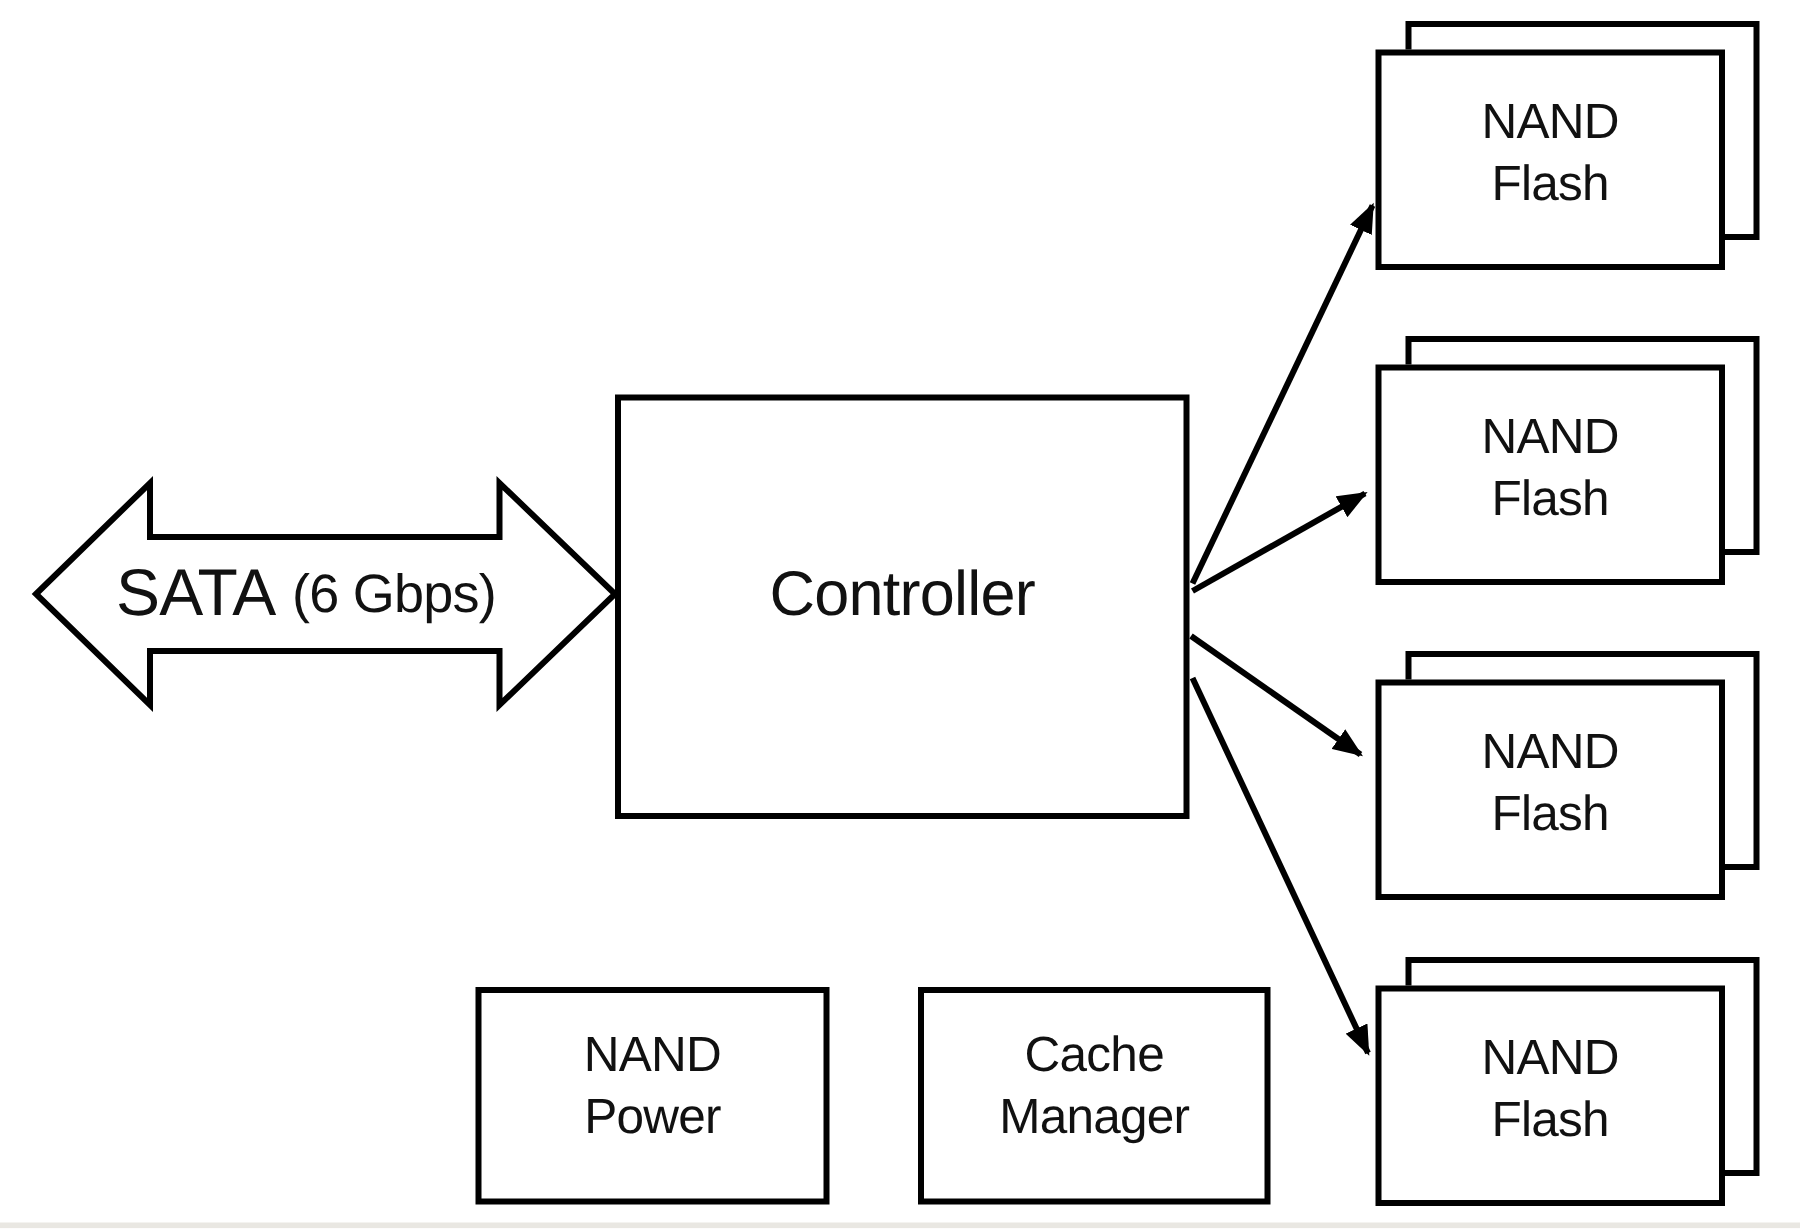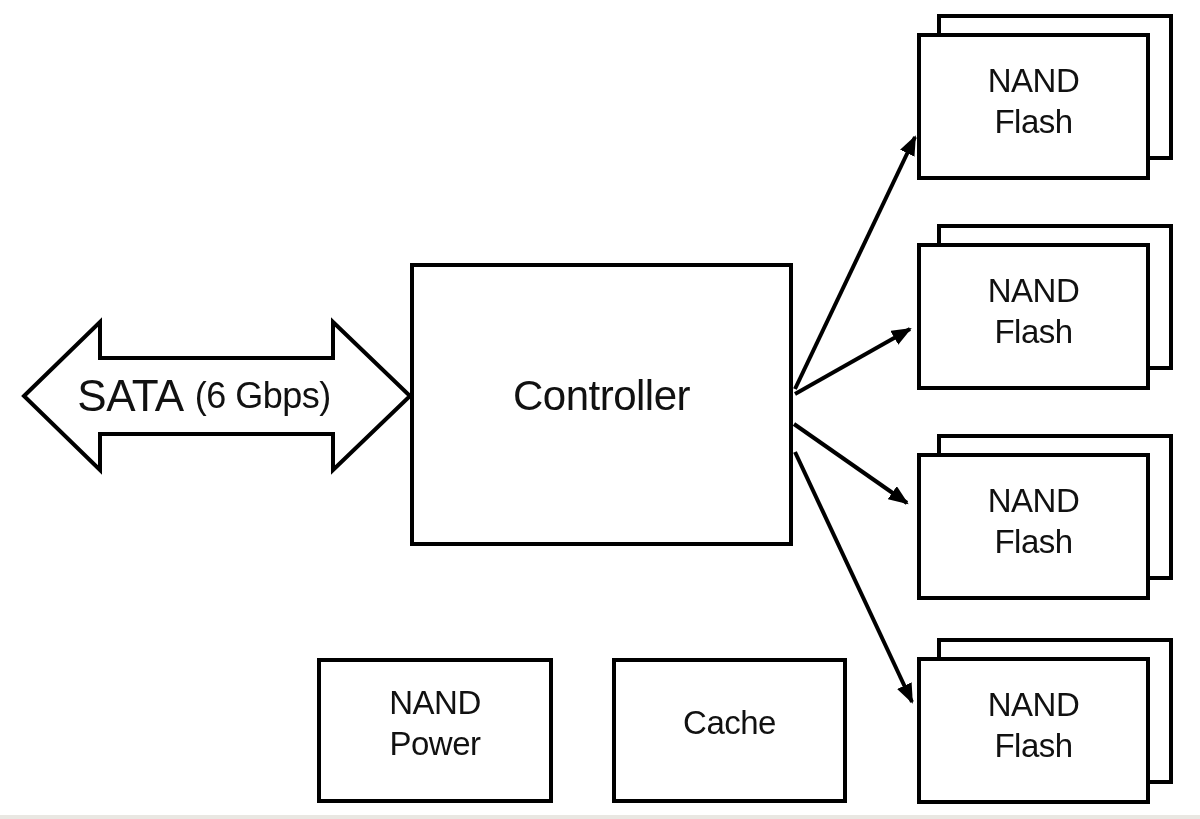--- a/index.html
+++ b/index.html
@@ -155,21 +155,21 @@
   <div class="box dram">
     <div class="box-label">
       <span><span>NAND</span><br>
       <span>Power</span></span>
     </div>
   </div>
 
   <div class="box power">
     <div class="box-label">
       <span><span>Cache</span><br>
-      </span>
+      <span>Manager</span></span>
     </div>
   </div>
 
   <div class="bottom-rule"></div>
 
   <svg class="arrow-layer" width="1200" height="819" viewBox="0 0 1200 819" xmlns="http://www.w3.org/2000/svg">
     <defs>
       <marker id="ah" markerUnits="userSpaceOnUse" markerWidth="22" markerHeight="16" refX="18" refY="8" orient="auto">
         <path d="M0,0 L20,8 L0,16 Z" fill="#000000"></path>
       </marker>

